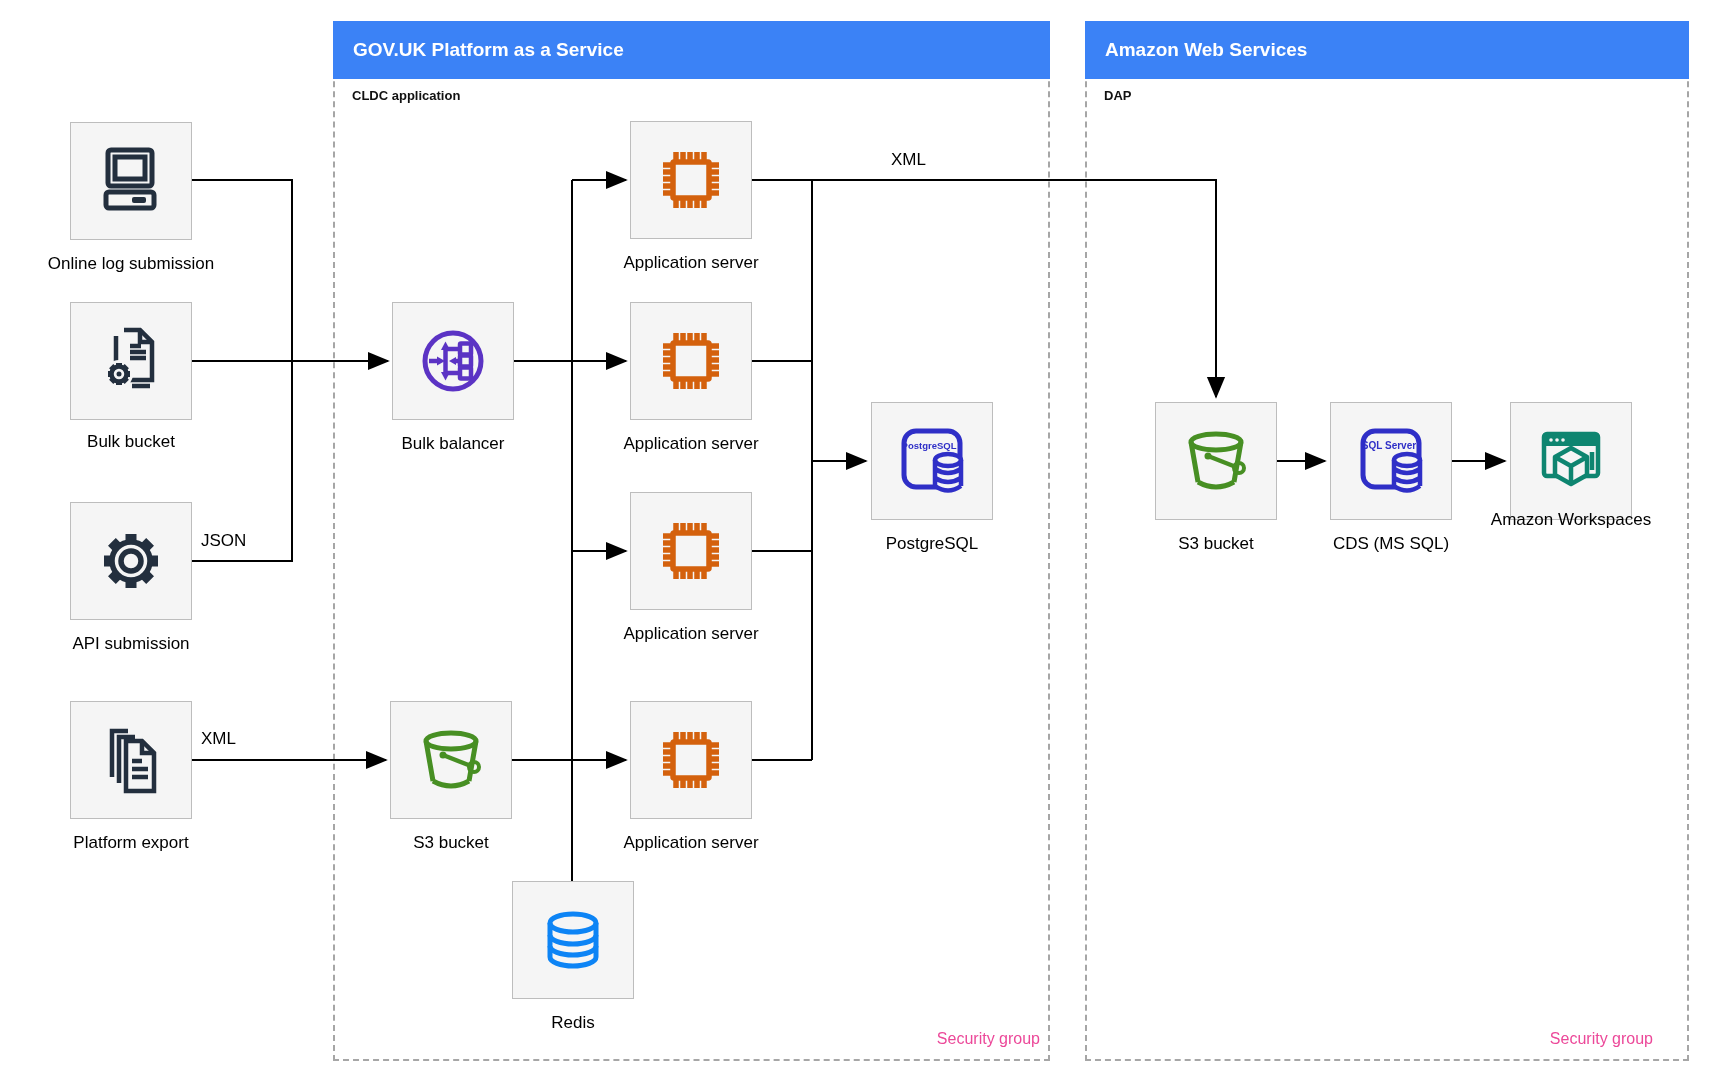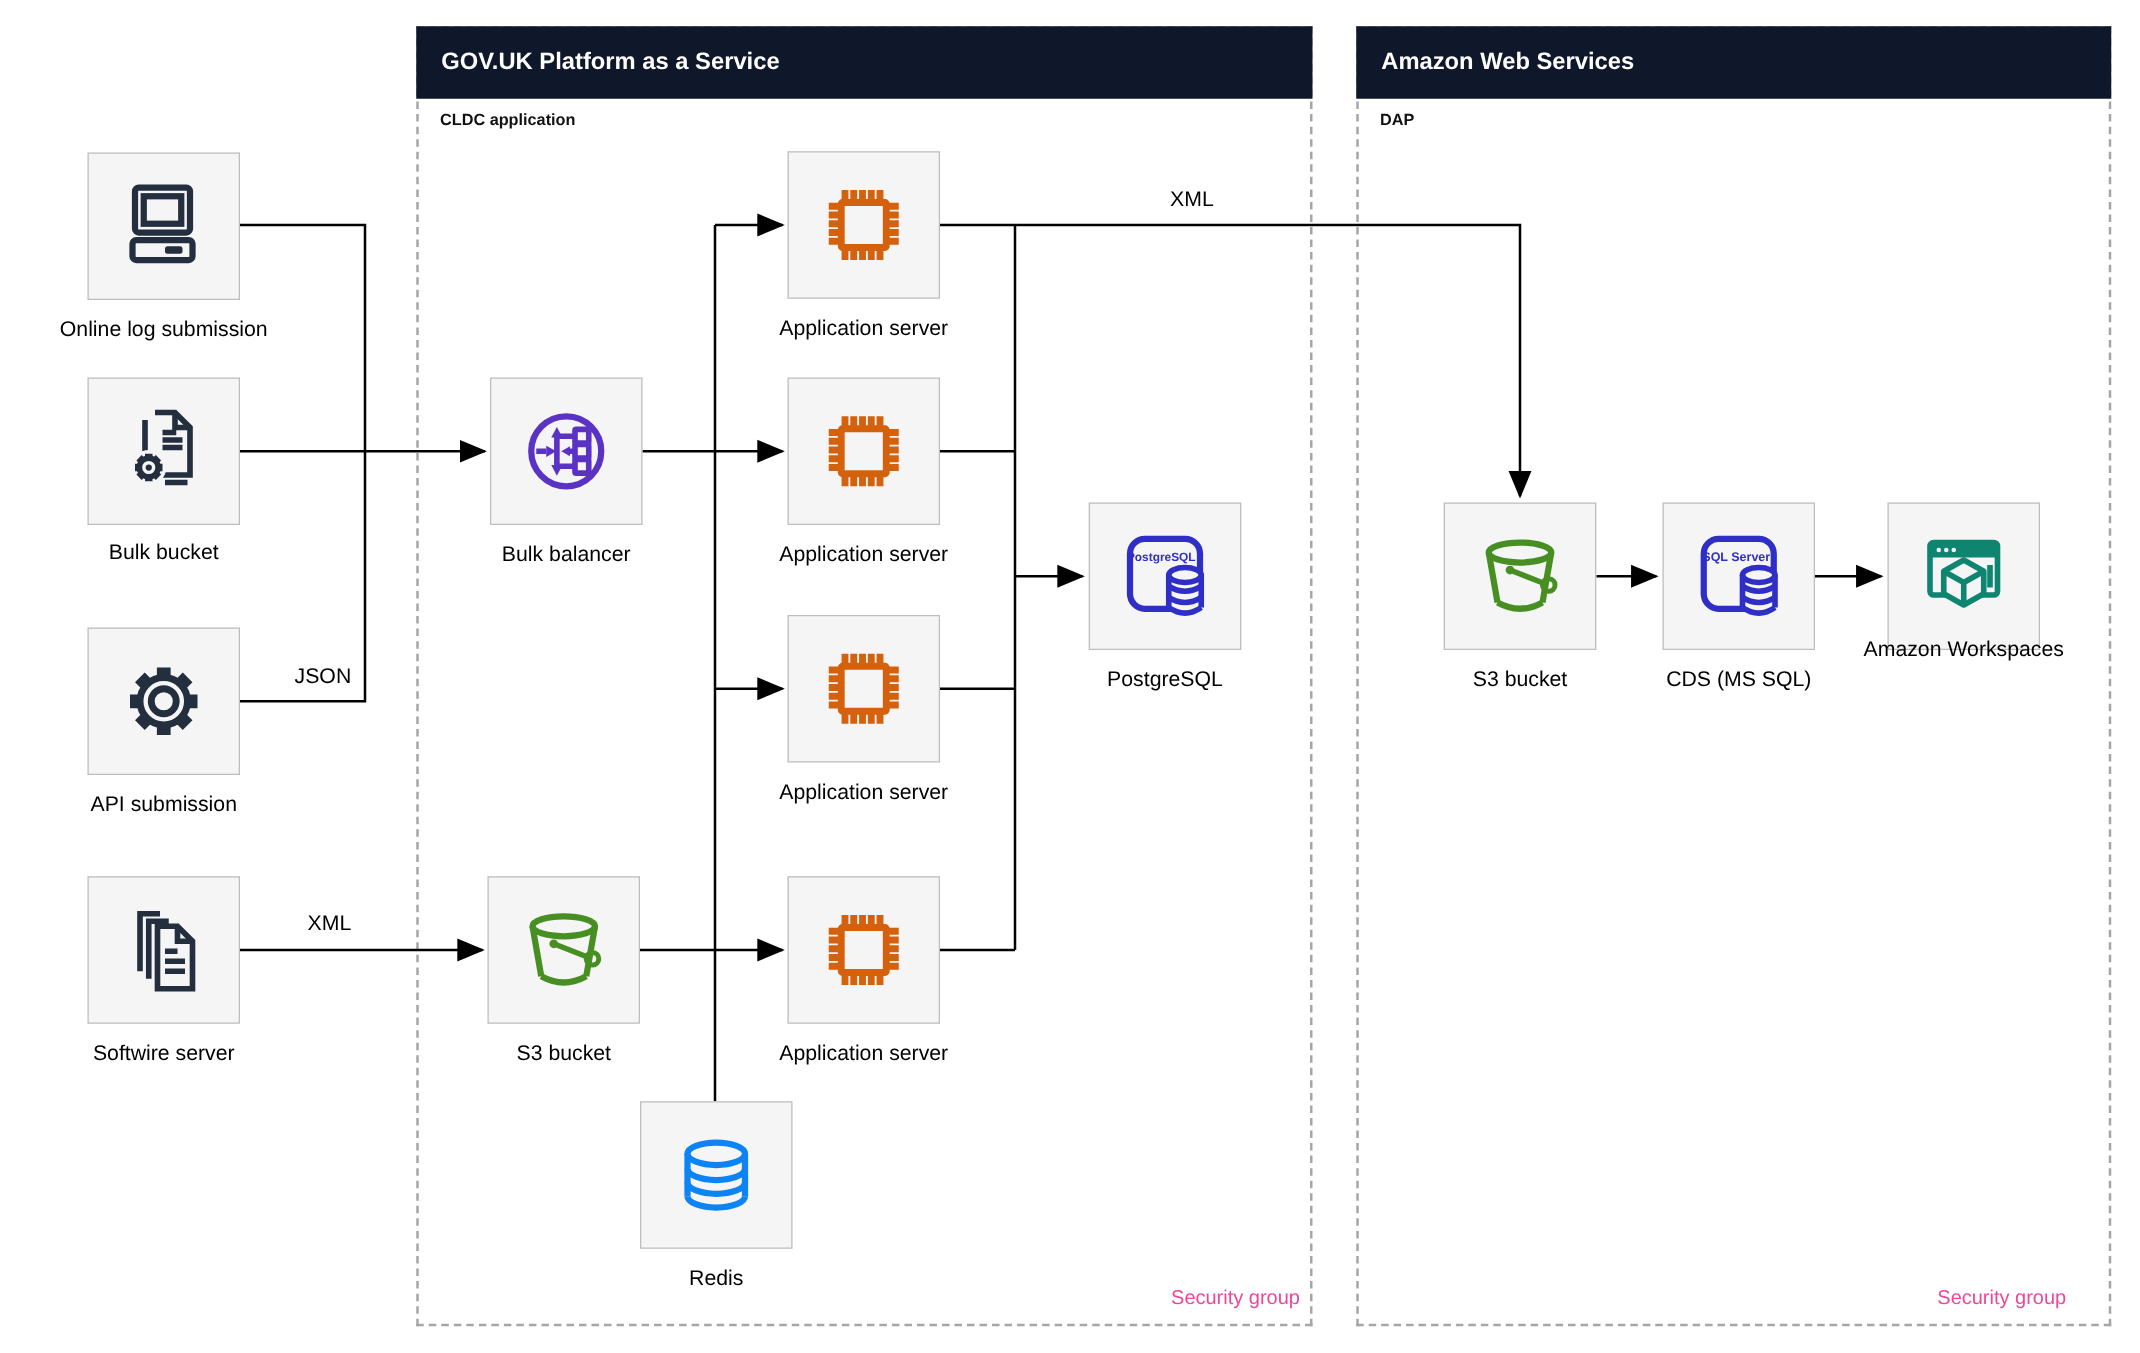--- a/index.html
+++ b/index.html
@@ -1,31 +1,31 @@
 <!DOCTYPE html>
 <html><head>
 <meta charset="utf-8">
 <style>
   html,body{margin:0;padding:0;background:#ffffff;}
   #stage{position:relative;width:1712px;height:1082px;background:#ffffff;
          font-family:"Liberation Sans",sans-serif;overflow:hidden;}
 
   
   .container{position:absolute;border:2px dashed #a6a6a6;box-sizing:border-box;background:transparent;}
-  .container-header{position:absolute;left:-2px;right:-2px;top:-2px;height:58px;background:#0f172a;
+  .container-header{position:absolute;left:-2px;right:-2px;top:-2px;height:58px;background:#3b82f6;
                     color:#ffffff;font-size:19px;font-weight:bold;line-height:58px;padding-left:20px;}
   .sublabel{position:absolute;font-size:13px;font-weight:bold;color:#111111;}
   .footer-label{position:absolute;width:160px;text-align:right;font-size:16px;color:#ec4899;}
 
   
   .node{position:absolute;width:122px;height:118px;background:#f5f5f5;border:1.5px solid #bdbdbd;
         box-sizing:border-box;display:flex;align-items:center;justify-content:center;}
   .node-label{position:absolute;width:200px;text-align:center;font-size:17px;color:#000000;line-height:20px;}
 
-  .edge-label{position:absolute;width:80px;text-align:right;font-size:17px;color:#000000;}
+  .edge-label{position:absolute;width:80px;text-align:left;font-size:17px;color:#000000;}
 
   #wires{position:absolute;left:0;top:0;pointer-events:none;}
   .wire{stroke:#000000;stroke-width:2;fill:none;}
 </style>
 </head>
 <body>
 
 <div id="stage">
 
   <svg width="0" height="0" style="position:absolute" aria-hidden="true">
@@ -145,21 +145,21 @@
     <svg width="78" height="78" viewBox="0 0 78 78">
       <g stroke="#232f3e" stroke-width="4.5" fill="none">
         <path d="M20,56 V10 H36"></path>
         <path d="M27,62 V16 H43"></path>
         <path d="M34,70 V20 H50 L62,32 V70 Z"></path>
         <path d="M50,20 V32 H62"></path>
         <path d="M40,40 H50 M40,48 H56 M40,56 H56"></path>
       </g>
     </svg>
   </div>
-  <div class="node-label" style="left:31px;top:833px">Softwire server</div>
+  <div class="node-label" style="left:31px;top:833px">Platform export</div>
 
   <div class="node" style="left:392px;top:302px">
     <svg width="78" height="78" viewBox="0 0 78 78">
       <circle cx="39" cy="39" r="28" stroke="#5b33c4" stroke-width="5" fill="none"></circle>
       <g stroke="#5b33c4" stroke-width="4.5" fill="none">
         <path d="M15,39 H23"></path>
         <path d="M31.5,26 V52"></path>
         <path d="M33,27 H46 M42,39 H46 M33,51 H46"></path>
       </g>
       <g fill="#5b33c4">

